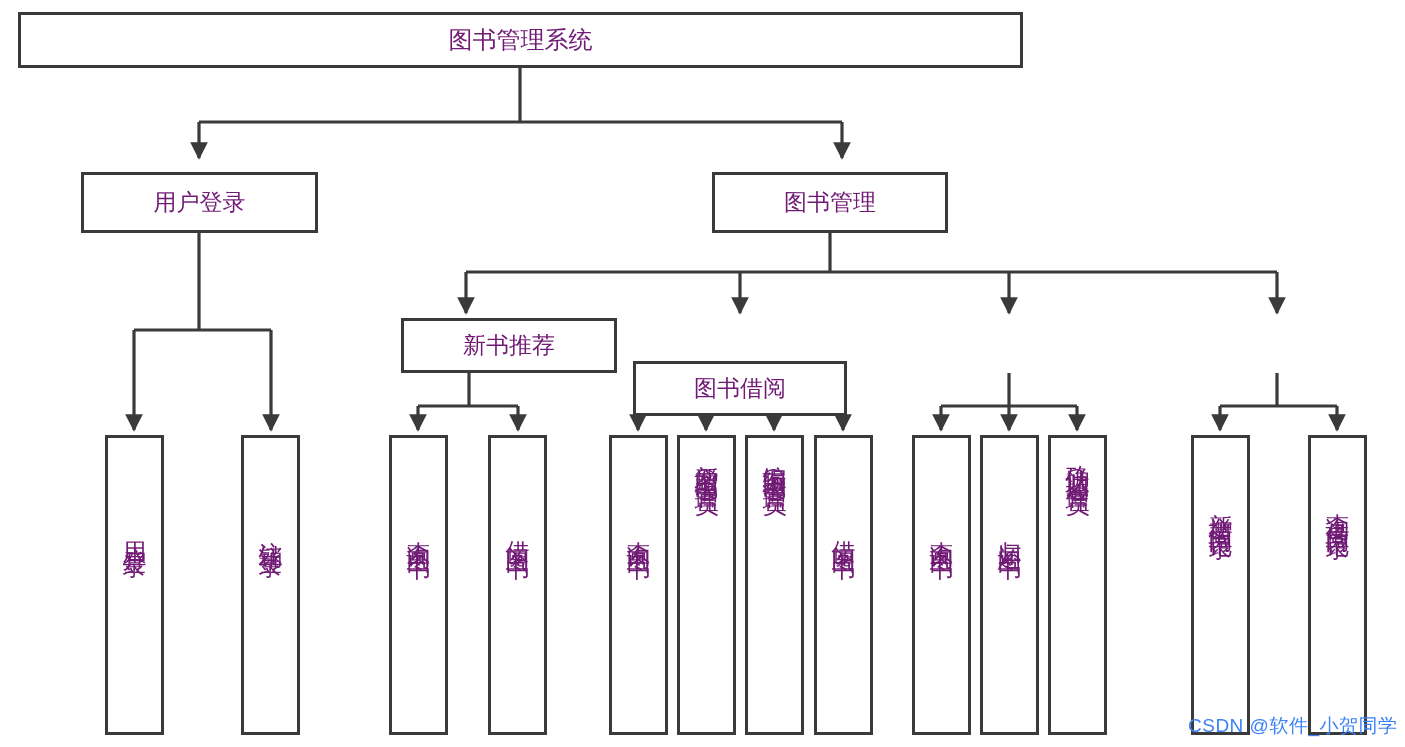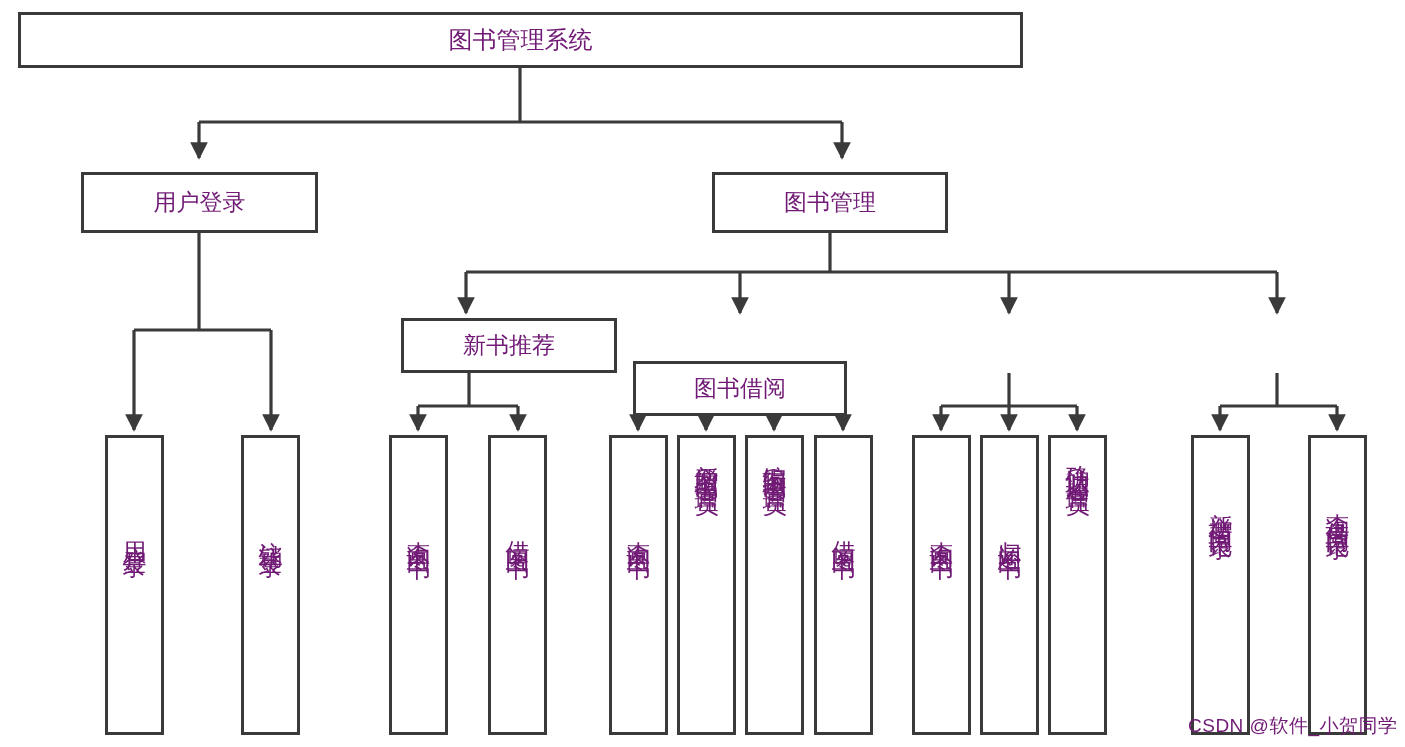--- a/index.html
+++ b/index.html
@@ -70,21 +70,21 @@
     margin-top: 50px;
   }
   .node.vert.topal .label {
     margin-top: 2px;
   }
   .watermark {
     position: absolute;
     left: 1188px;
     top: 713px;
     font-size: 19px;
-    color: #701a75;
+    color: #3b82f6;
     white-space: nowrap;
     letter-spacing: 0.5px;
   }
 </style>
 </head>
 <body>
 
 <div id="canvas">
 
   <svg class="connectors" viewBox="0 0 1405 747" xmlns="http://www.w3.org/2000/svg">

